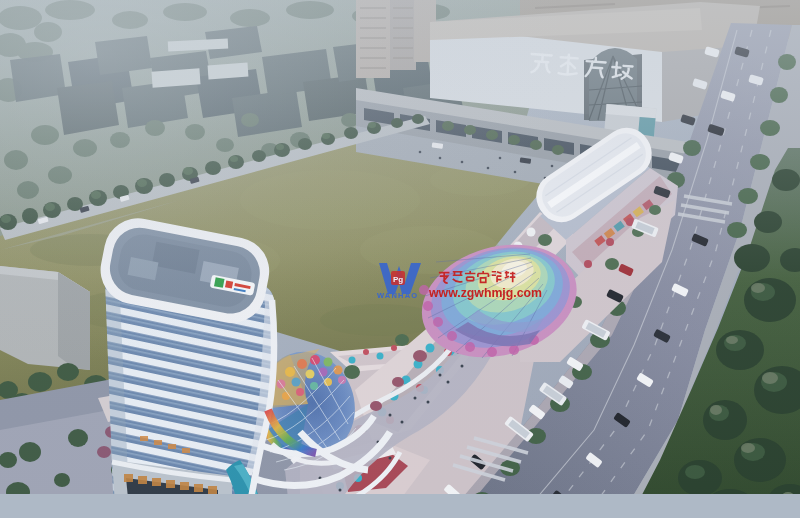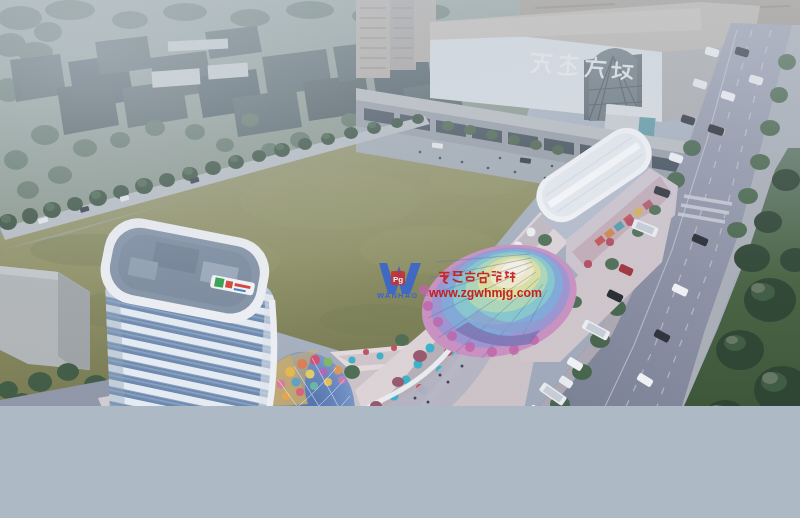--- a/index.html
+++ b/index.html
@@ -1,16 +1,16 @@
 <!DOCTYPE html>
 <html><head>
 <meta charset="utf-8">
 <style>
 html,body{margin:0;padding:0;background:#aeb9c6;}
-#scene{width:800px;height:406px;position:relative;overflow:hidden;font-family:"Liberation Sans",sans-serif;}
+#scene{width:800px;height:494px;position:relative;overflow:hidden;font-family:"Liberation Sans",sans-serif;}
 svg{display:block}
 </style>
 </head>
 <body>
 <div id="scene">
 <svg width="800" height="518" viewBox="0 0 800 518">
 <defs>
 <linearGradient id="bgG" x1="0" y1="0" x2="0.7" y2="1">
 <stop offset="0" stop-color="#b4bfca"></stop>
           <stop offset="0.5" stop-color="#a8b2c0"></stop>

